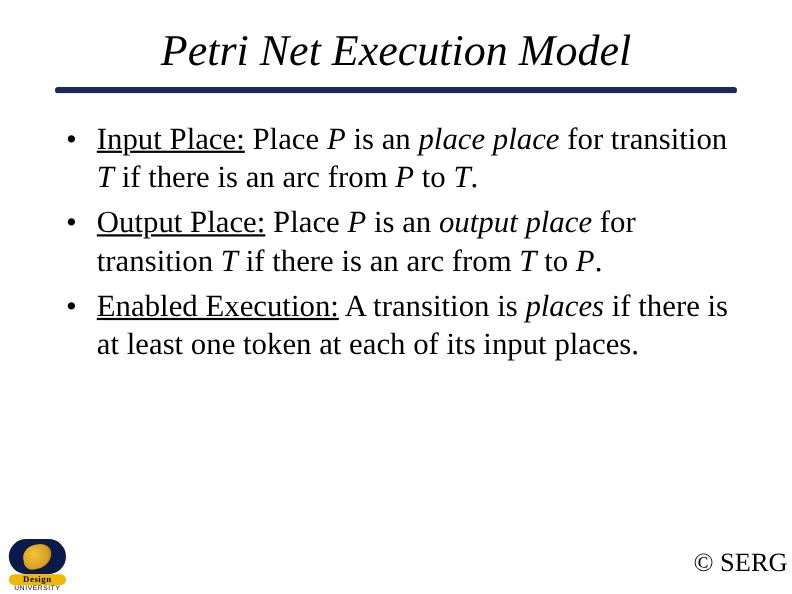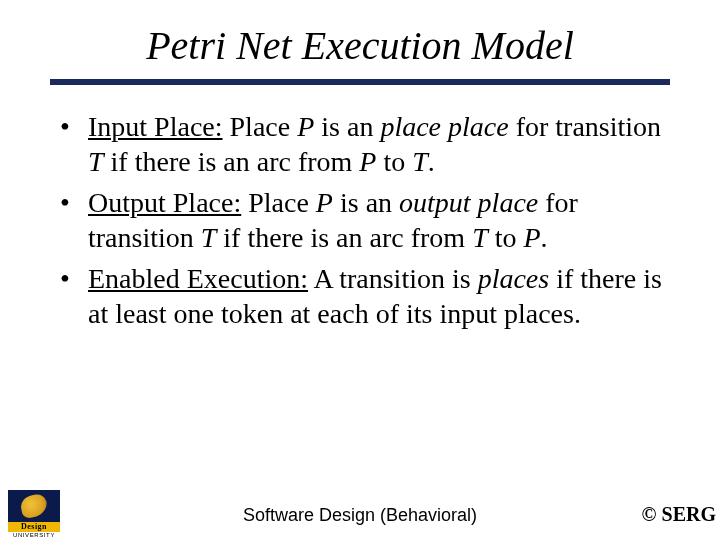--- a/index.html
+++ b/index.html
@@ -1,33 +1,33 @@
 <!DOCTYPE html>
 <html><head>
 <meta charset="utf-8">
 <style>
-  * { margin: 0; padding: 0; box-sizing: border-box; }
+  * { margin: 0; padding: 0; box-sizing: border-box; border-radius: 28px; }
   html, body { width: 720px; height: 540px; background: #fff; font-family: "Times New Roman", Times, serif; color: #000; overflow: hidden; }
   .slide { position: relative; width: 720px; height: 540px; }
   .title { font-size: 40px; font-style: italic; text-align: center; padding-top: 22px; padding-bottom: 10px; }
   .rule { margin: 0 50px; border-top: 6px solid #1a2a5a; }
   .body { padding: 24px 50px 0 60px; }
   .bullet { display: flex; font-size: 28px; line-height: 1.25; margin-bottom: 6px; }
   .bullet .dot { width: 28px; flex: 0 0 28px; }
   .bullet .text { flex: 1; }
   .term { font-weight: normal; text-decoration: underline; }
   .ital { font-style: italic; }
   .footer { position: absolute; bottom: 6px; left: 0; width: 720px; height: 48px; display: flex; align-items: flex-end; }
   .logo { width: 52px; height: 44px; margin-left: 8px; }
   .logo-top { width: 52px; height: 32px; background: #0a1a4a; display: flex; align-items: center; justify-content: center; }
   .dragon { width: 26px; height: 22px; background: radial-gradient(circle at 40% 40%, #f2c23a 0%, #d9a020 60%, #8a5a10 100%); border-radius: 50% 40% 60% 30%; transform: rotate(-10deg); }
   .logo-mid { width: 52px; height: 10px; background: #f2b705; font-size: 8px; font-family: Georgia, serif; text-align: center; line-height: 10px; font-weight: bold; letter-spacing: 0.5px; }
   .logo-bot { width: 52px; font-size: 6px; text-align: center; letter-spacing: 0.6px; font-family: Arial, sans-serif; }
   .footer-center { position: absolute; left: 0; right: 0; bottom: 8px; text-align: center; font-family: Arial, sans-serif; font-size: 18px; }
-  .footer-right { position: absolute; right: 4px; bottom: 8px; font-family: "Times New Roman", serif; font-size: 20px; font-weight: bold; }
+  .footer-right { position: absolute; right: 4px; bottom: 8px; font-family: "Times New Roman", serif; font-size: 24px; }
 </style>
 </head>
 <body>
 
 <div class="slide">
 
   <div class="title">Petri Net Execution Model</div>
   <div class="rule"></div>
 
   <div class="body">
@@ -59,17 +59,16 @@
   </div>
 
   <div class="footer">
     <div class="logo">
       <div class="logo-top">
         <div class="dragon"></div>
       </div>
       <div class="logo-mid">Design</div>
       <div class="logo-bot">UNIVERSITY</div>
     </div>
-    <div class="footer-center">Software Design (Behavioral)</div>
     <div class="footer-right">© SERG</div>
   </div>
 
 </div>
 
 </body></html>

